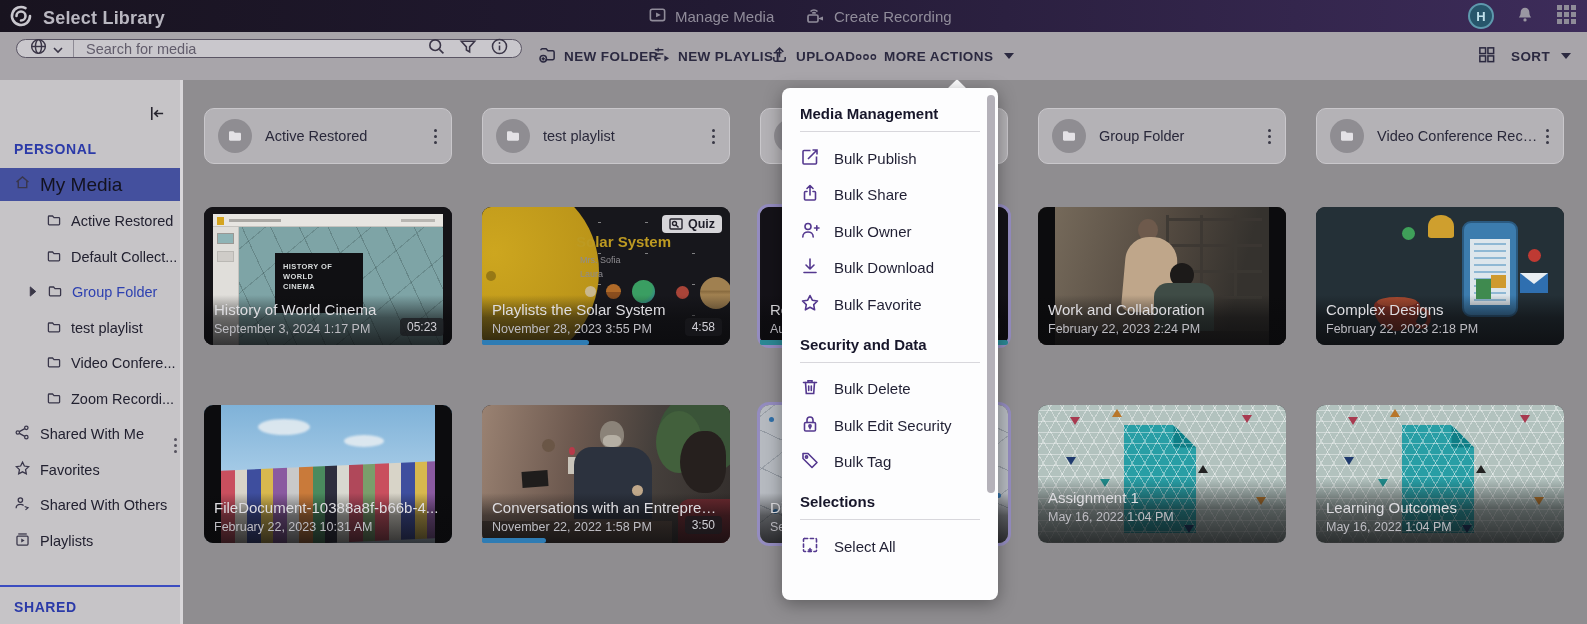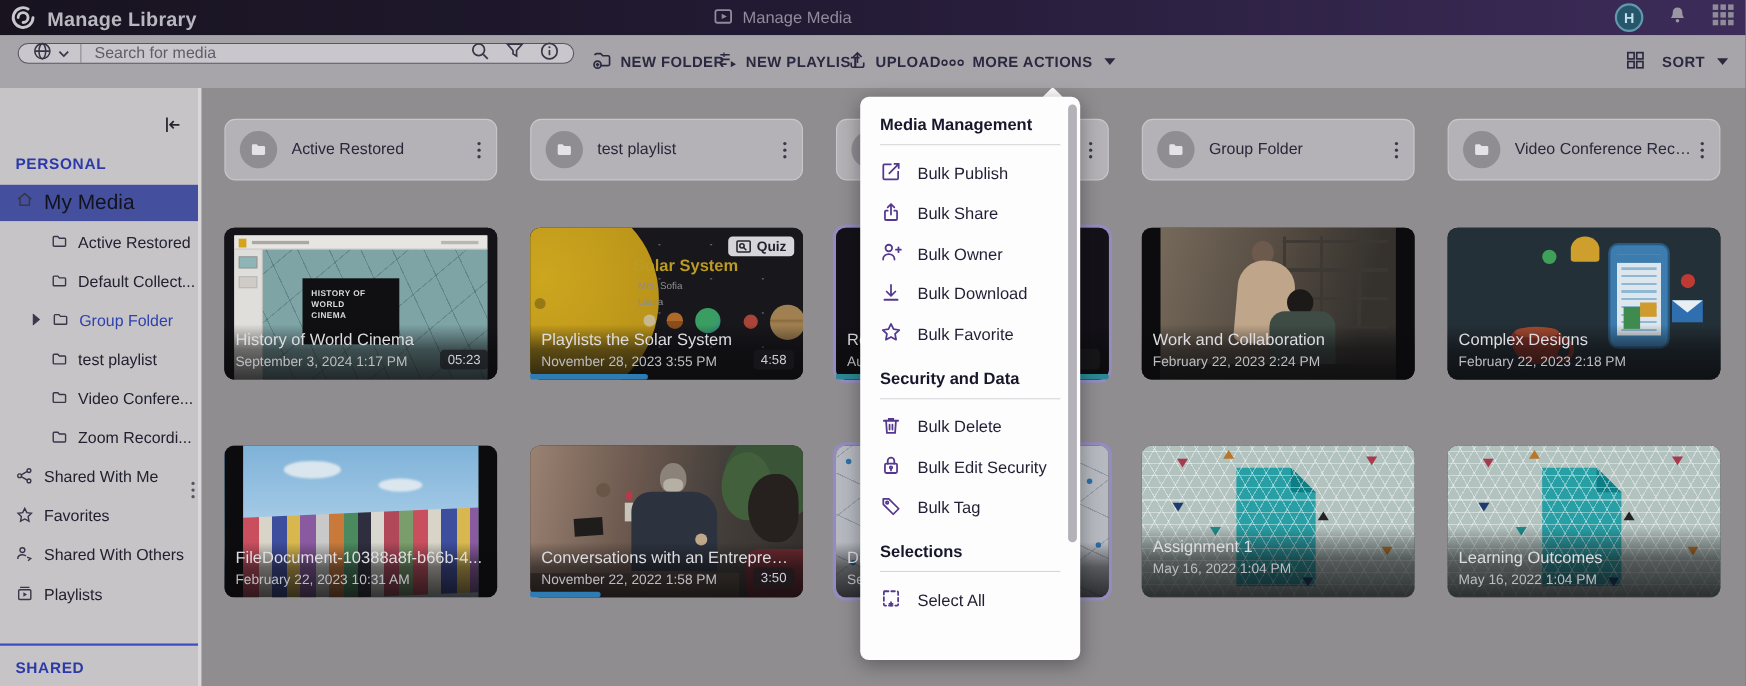--- a/index.html
+++ b/index.html
@@ -191,21 +191,21 @@
   .mesh{position:absolute;inset:0;pointer-events:none;background:
      repeating-linear-gradient(0deg,rgba(255,255,255,.4) 0 1px,transparent 1px 11px),
      repeating-linear-gradient(60deg,rgba(255,255,255,.4) 0 1px,transparent 1px 11px),
      repeating-linear-gradient(120deg,rgba(255,255,255,.4) 0 1px,transparent 1px 11px)}
   .docsvg{position:absolute;left:76px;top:20px}
   .tri{position:absolute;width:0;height:0;border-left:5px solid transparent;border-right:5px solid transparent}
   .tri.up{border-bottom:8px solid #444}
   .tri.down{border-top:8px solid #444}
 
   
-  .menu{position:absolute;left:782px;top:88px;width:200px;height:512px;background:#fdfdfe;
+  .menu{position:absolute;left:782px;top:88px;width:216px;height:512px;background:#fdfdfe;
         border-radius:8px;box-shadow:0 4px 18px rgba(0,0,0,.35);z-index:50;padding:13px 18px 10px 18px;
         overflow:hidden}
   .menu-notch{position:absolute;left:950px;top:82px;width:14px;height:14px;background:#fdfdfe;
         transform:rotate(45deg);z-index:49;border-radius:2px}
   .m-head{font-size:15px;font-weight:bold;color:#17162a;margin:4px 0 9px}
   .m-div{height:1px;background:#d8d7dc;margin-bottom:8px}
   .m-item{height:36.5px;display:flex;align-items:center;gap:14px;cursor:pointer;color:#201f33;font-size:15px}
   .m-item svg{flex:none;stroke:#54388f}
   .m-gap{height:9px}
   .m-scroll{position:absolute;right:3px;top:4px;bottom:4px;width:8px;border-radius:4px}
@@ -217,30 +217,40 @@
 <div class="page">
 
   <div class="topbar">
     <div class="brand">
       <span>
         <svg width="26" height="26" viewBox="0 0 26 26" fill="none">
           <path d="M22 13a9 9 0 1 1-4.5-7.8" stroke="#c9c7ce" stroke-width="2.6" stroke-linecap="round"></path>
           <path d="M8.5 13a4.5 4.5 0 1 1 4.5 4.5" stroke="#c9c7ce" stroke-width="2.6" stroke-linecap="round"></path>
         </svg>
       </span>
-      <span class="brand-title">Manage Library</span>
+      <span class="brand-title">Select Library</span>
     </div>
     <div class="topnav tn-manage">
       <span>
         <svg width="19" height="19" viewBox="0 0 20 20" fill="none" stroke-width="1.7">
           <rect x="2.5" y="4.5" width="15" height="12" rx="2"></rect>
           <path d="M8.5 8l5 2.5-5 2.5z" fill="#908c9a" stroke="none"></path>
         </svg>
       </span>
       <span>Manage Media</span>
+    </div>
+    <div class="topnav tn-create">
+      <span>
+        <svg width="20" height="20" viewBox="0 0 20 20" fill="none" stroke-width="1.7">
+          <rect x="2" y="10" width="10" height="7" rx="1.5"></rect>
+          <path d="M12 13.5l5-2v4l-5-2z" fill="#908c9a" stroke="none"></path>
+          <path d="M4.5 6.5a5 5 0 0 1 7 0M6.3 8.3a2.6 2.6 0 0 1 3.4 0"></path>
+        </svg>
+      </span>
+      <span>Create Recording</span>
     </div>
     <div class="top-right">
       <div class="avatar">H</div>
       <span>
         <svg width="18" height="19" viewBox="0 0 20 20" fill="#9a97a2">
           <path d="M10 2.5a4.8 4.8 0 0 0-4.8 4.8c0 3.4-1.1 4.9-2 5.9h13.6c-.9-1-2-2.5-2-5.9A4.8 4.8 0 0 0 10 2.5z"></path>
           <circle cx="10" cy="16" r="1.8"></circle>
         </svg>
       </span>
       <span>

